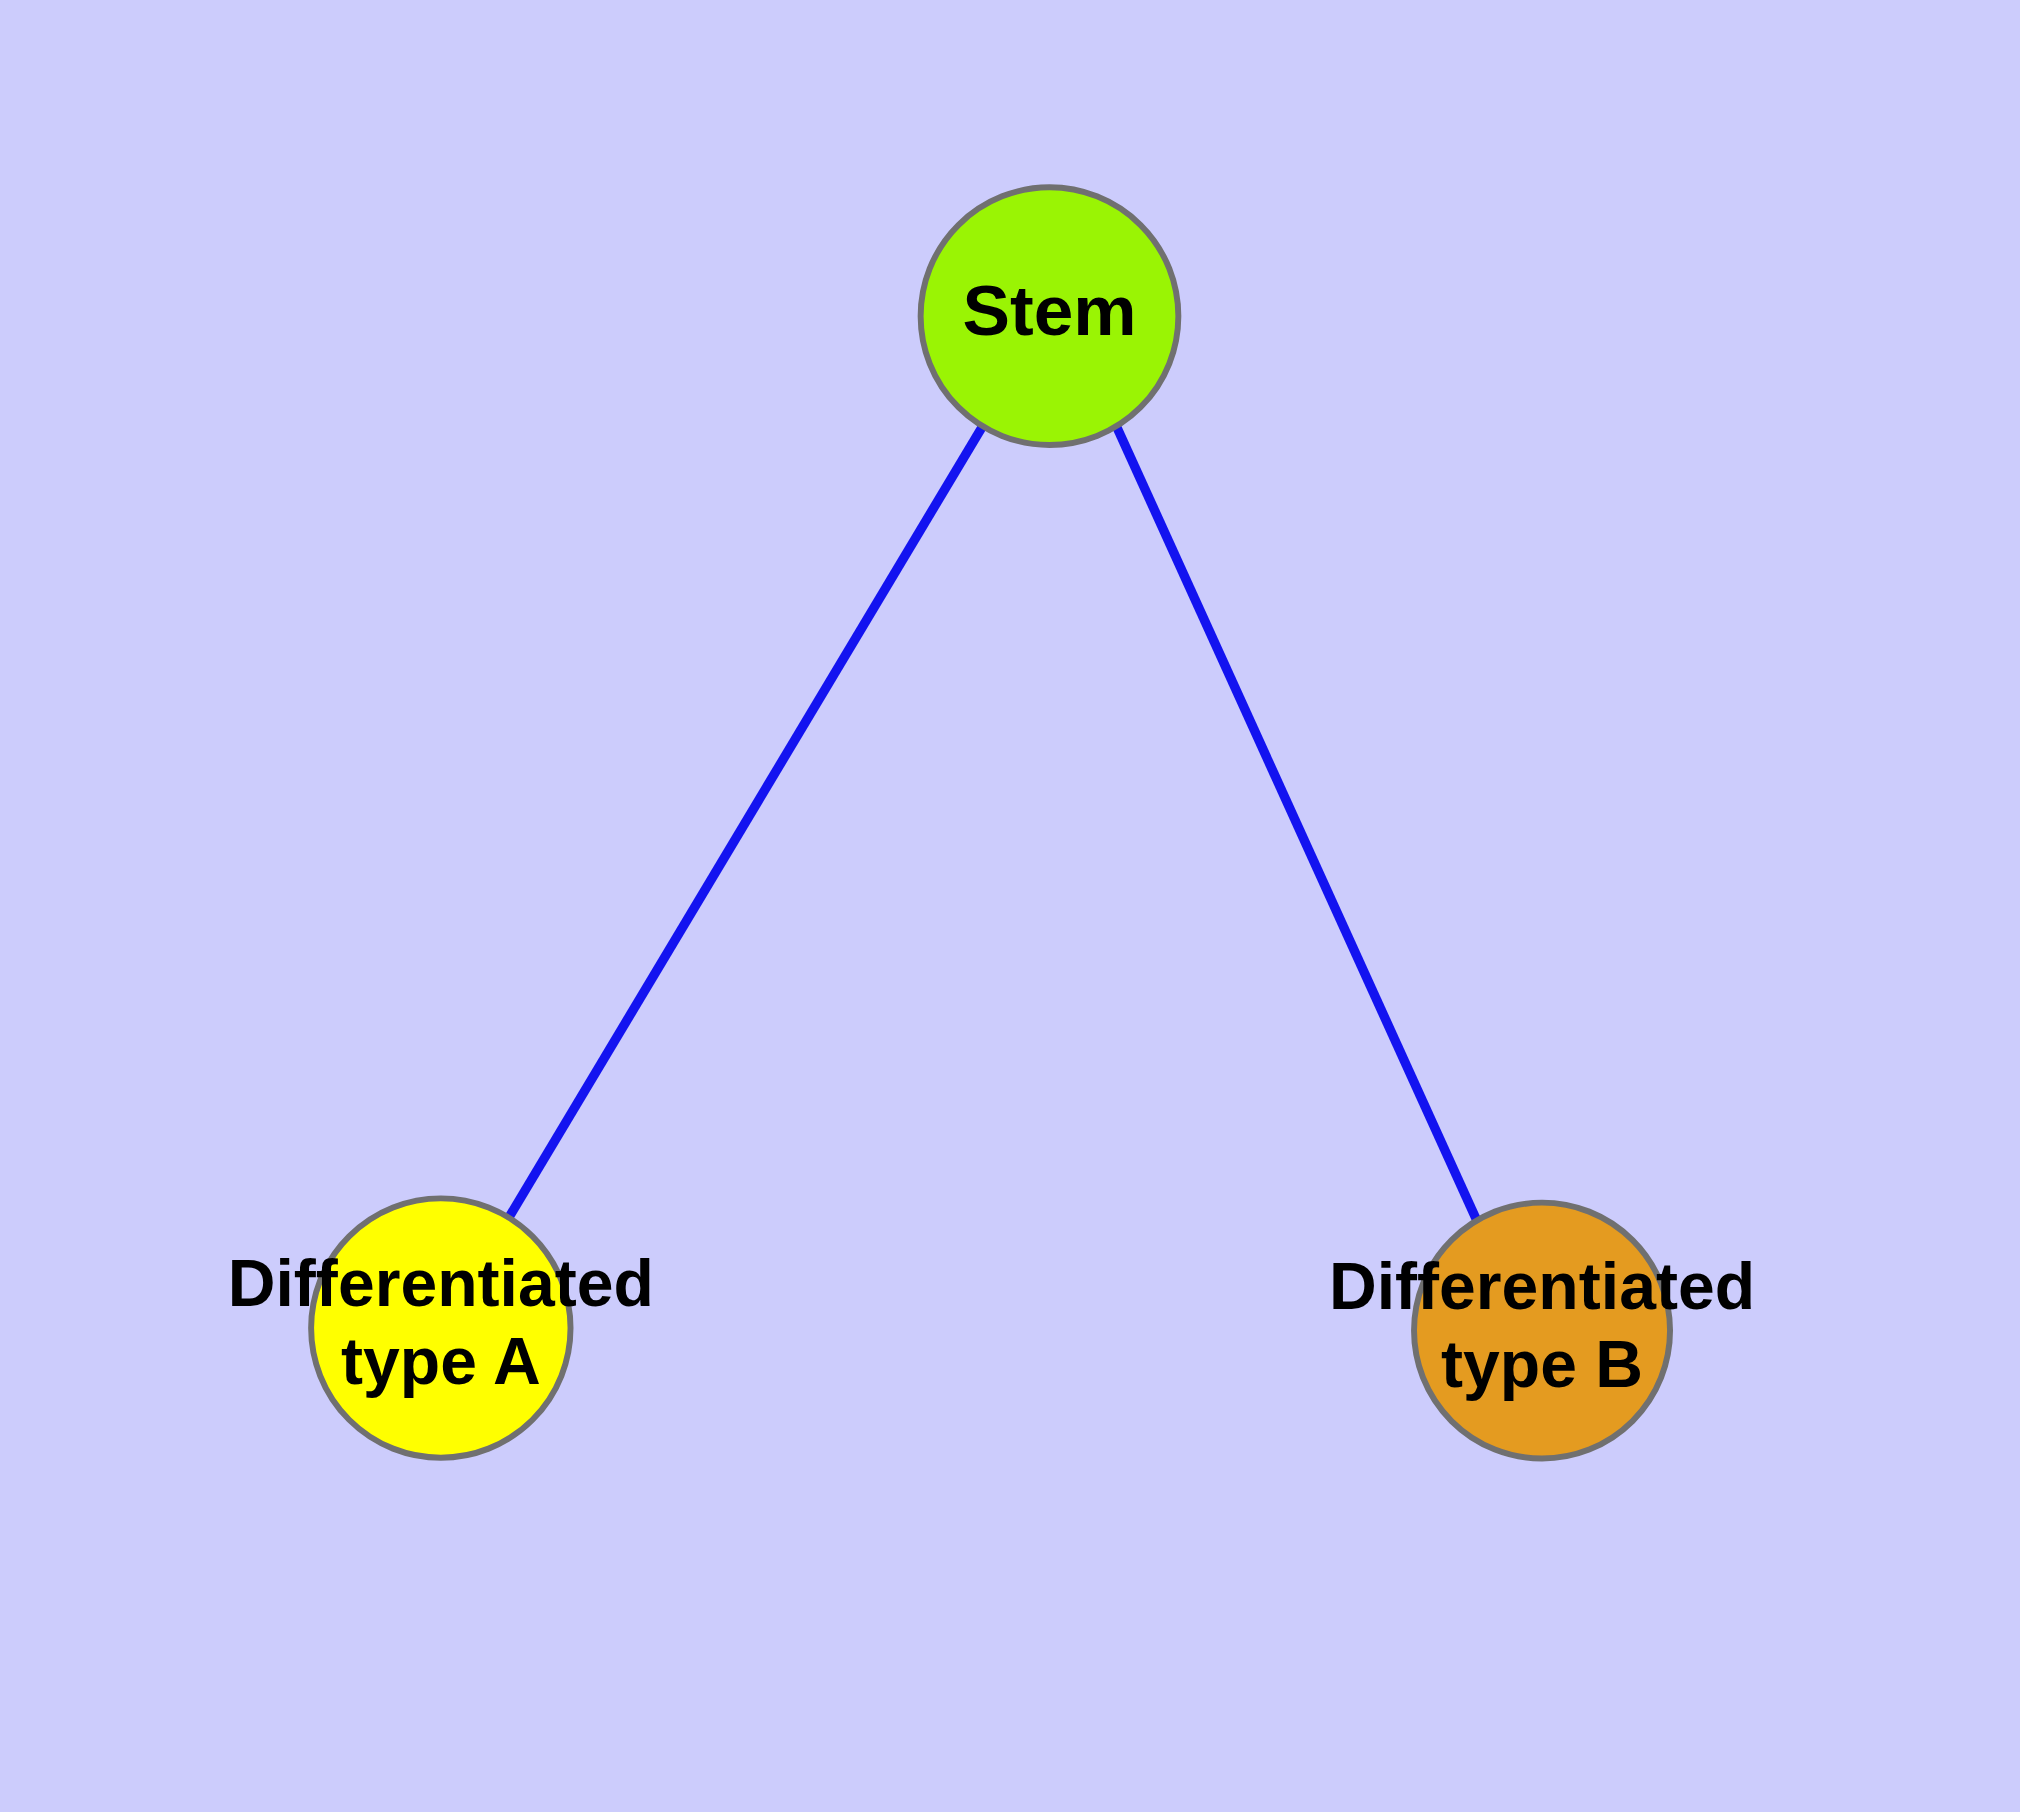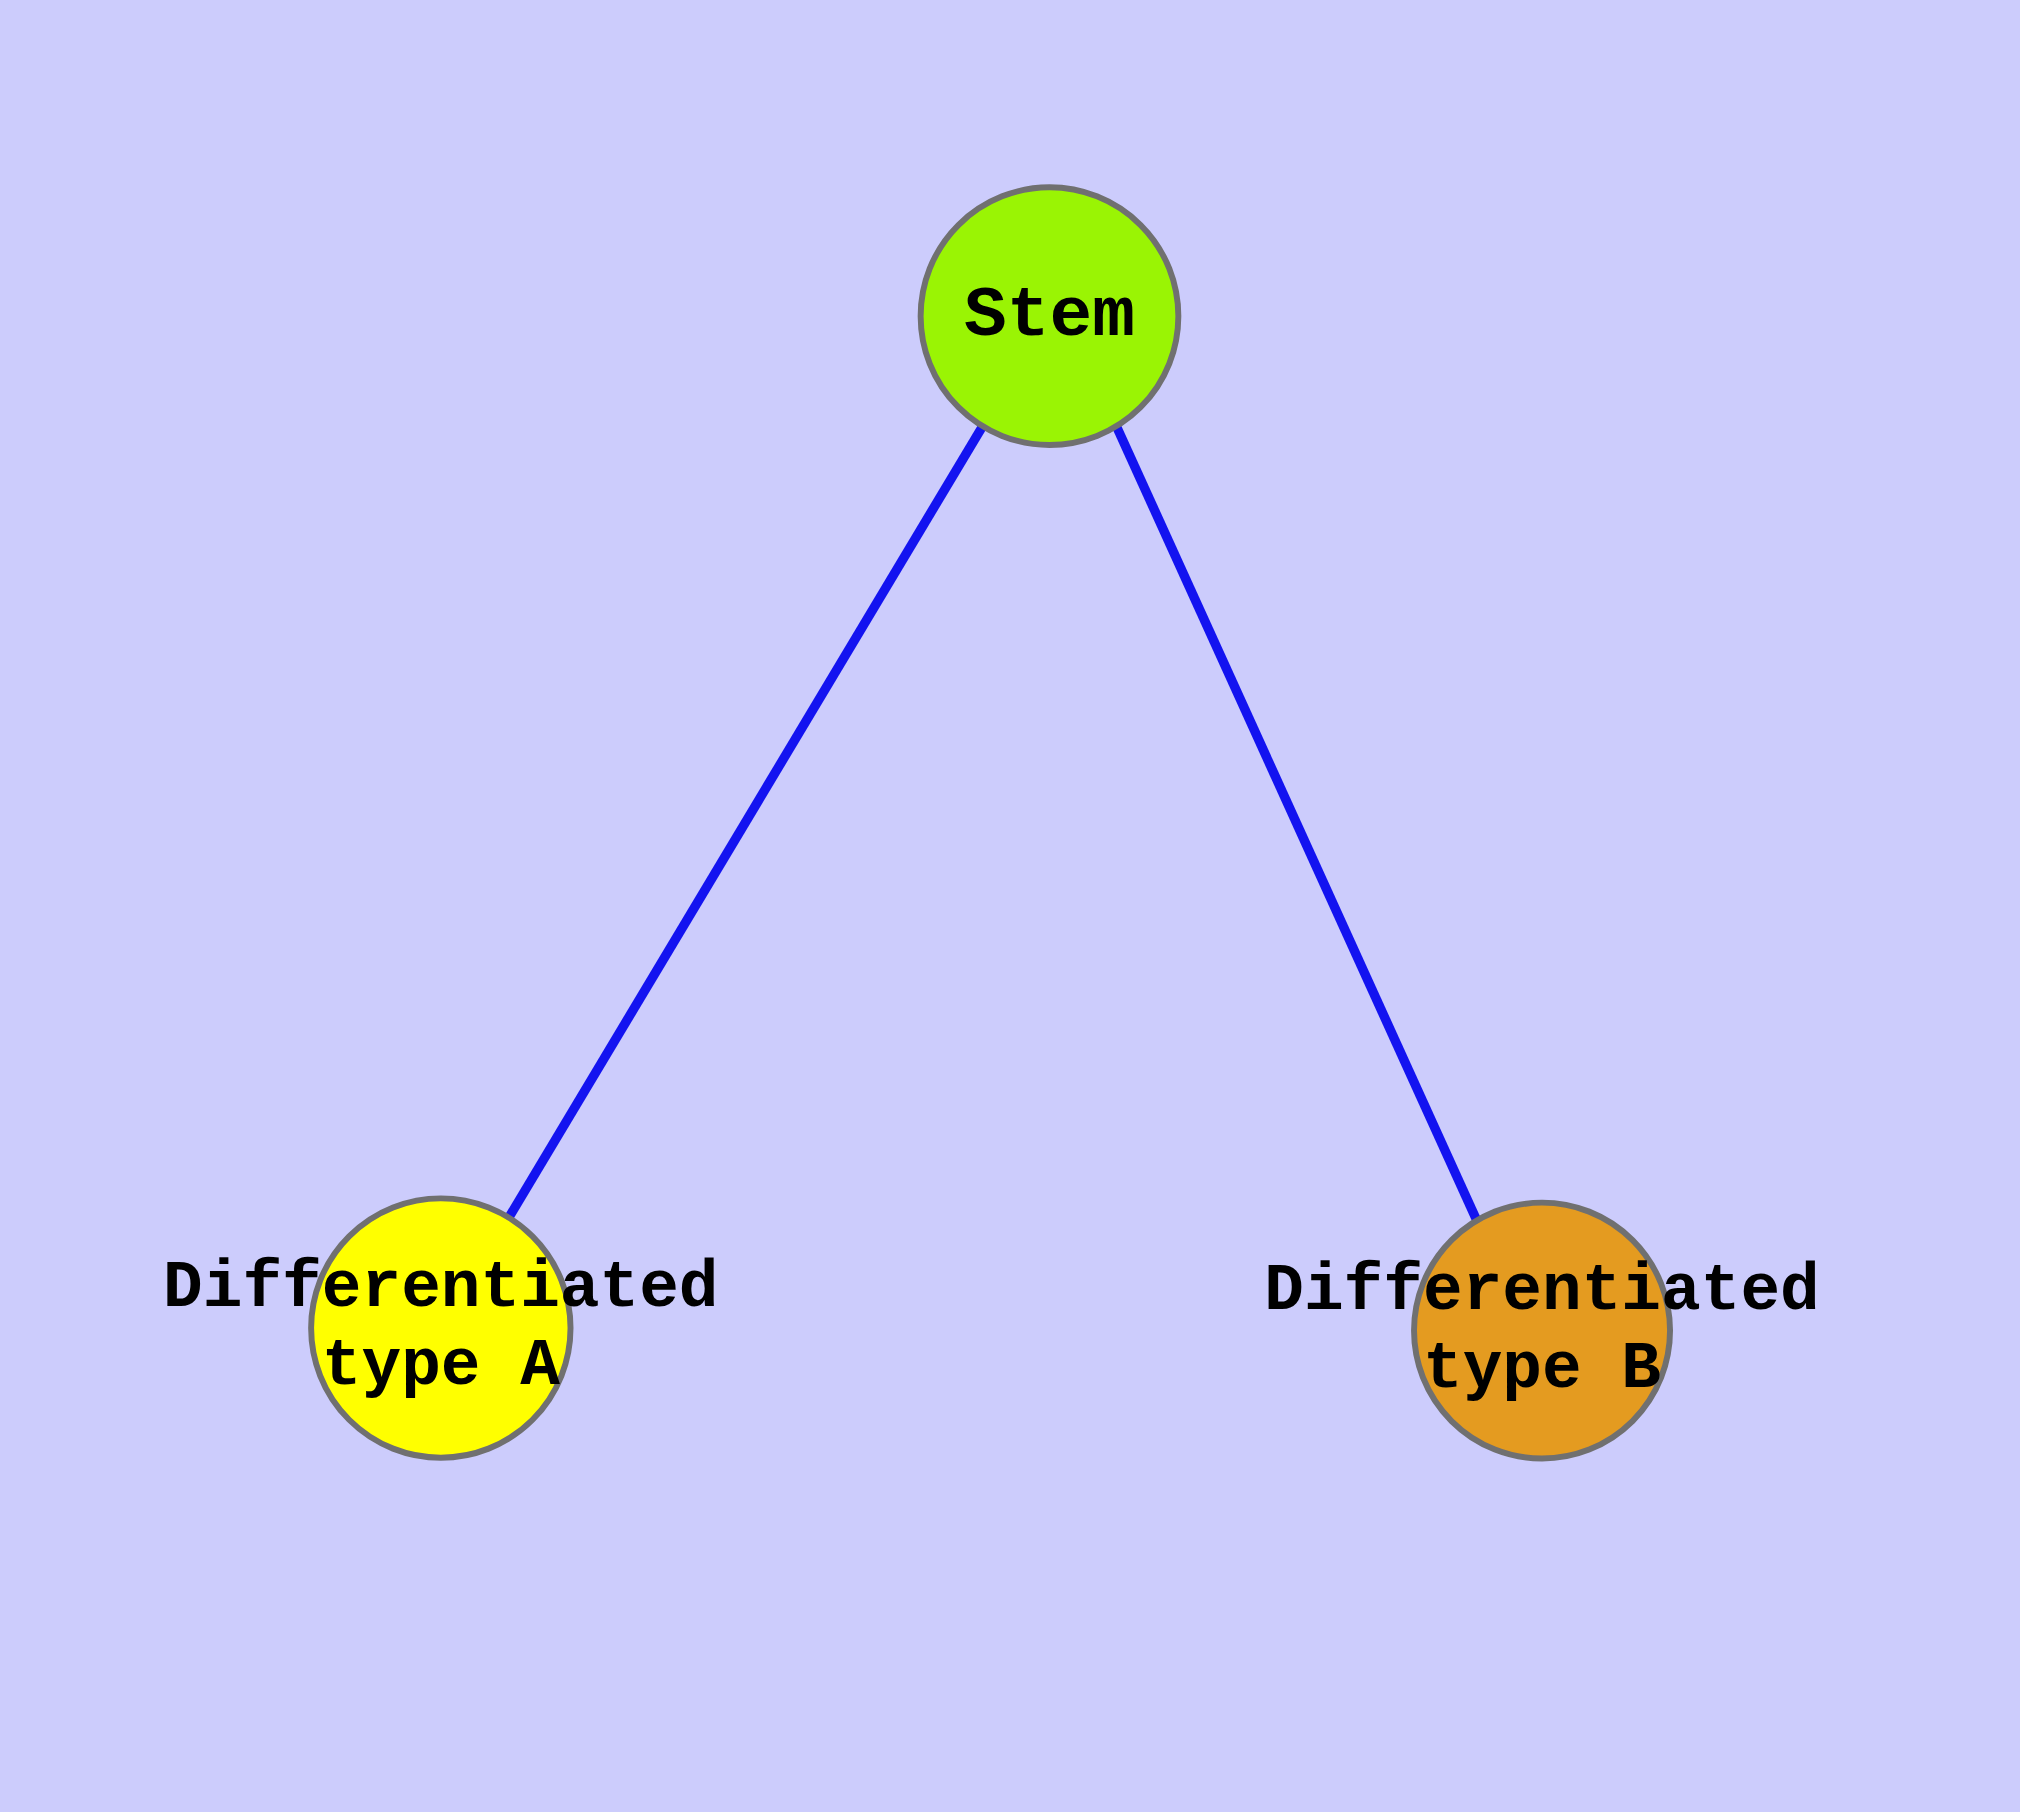--- a/index.html
+++ b/index.html
@@ -6,21 +6,21 @@
   html, body {
     margin: 0;
     padding: 0;
     background: #ffffff;
   }
   #canvas {
     position: relative;
     width: 2021px;
     height: 1812px;
     overflow: hidden;
-    font-family: Liberation Mono, monospace;
+    font-family: Liberation Sans, sans-serif;
   }
   #graph-svg {
     position: absolute;
     left: 0;
     top: 0;
     width: 2021px;
     height: 1812px;
     display: block;
   }
   .node-label {

